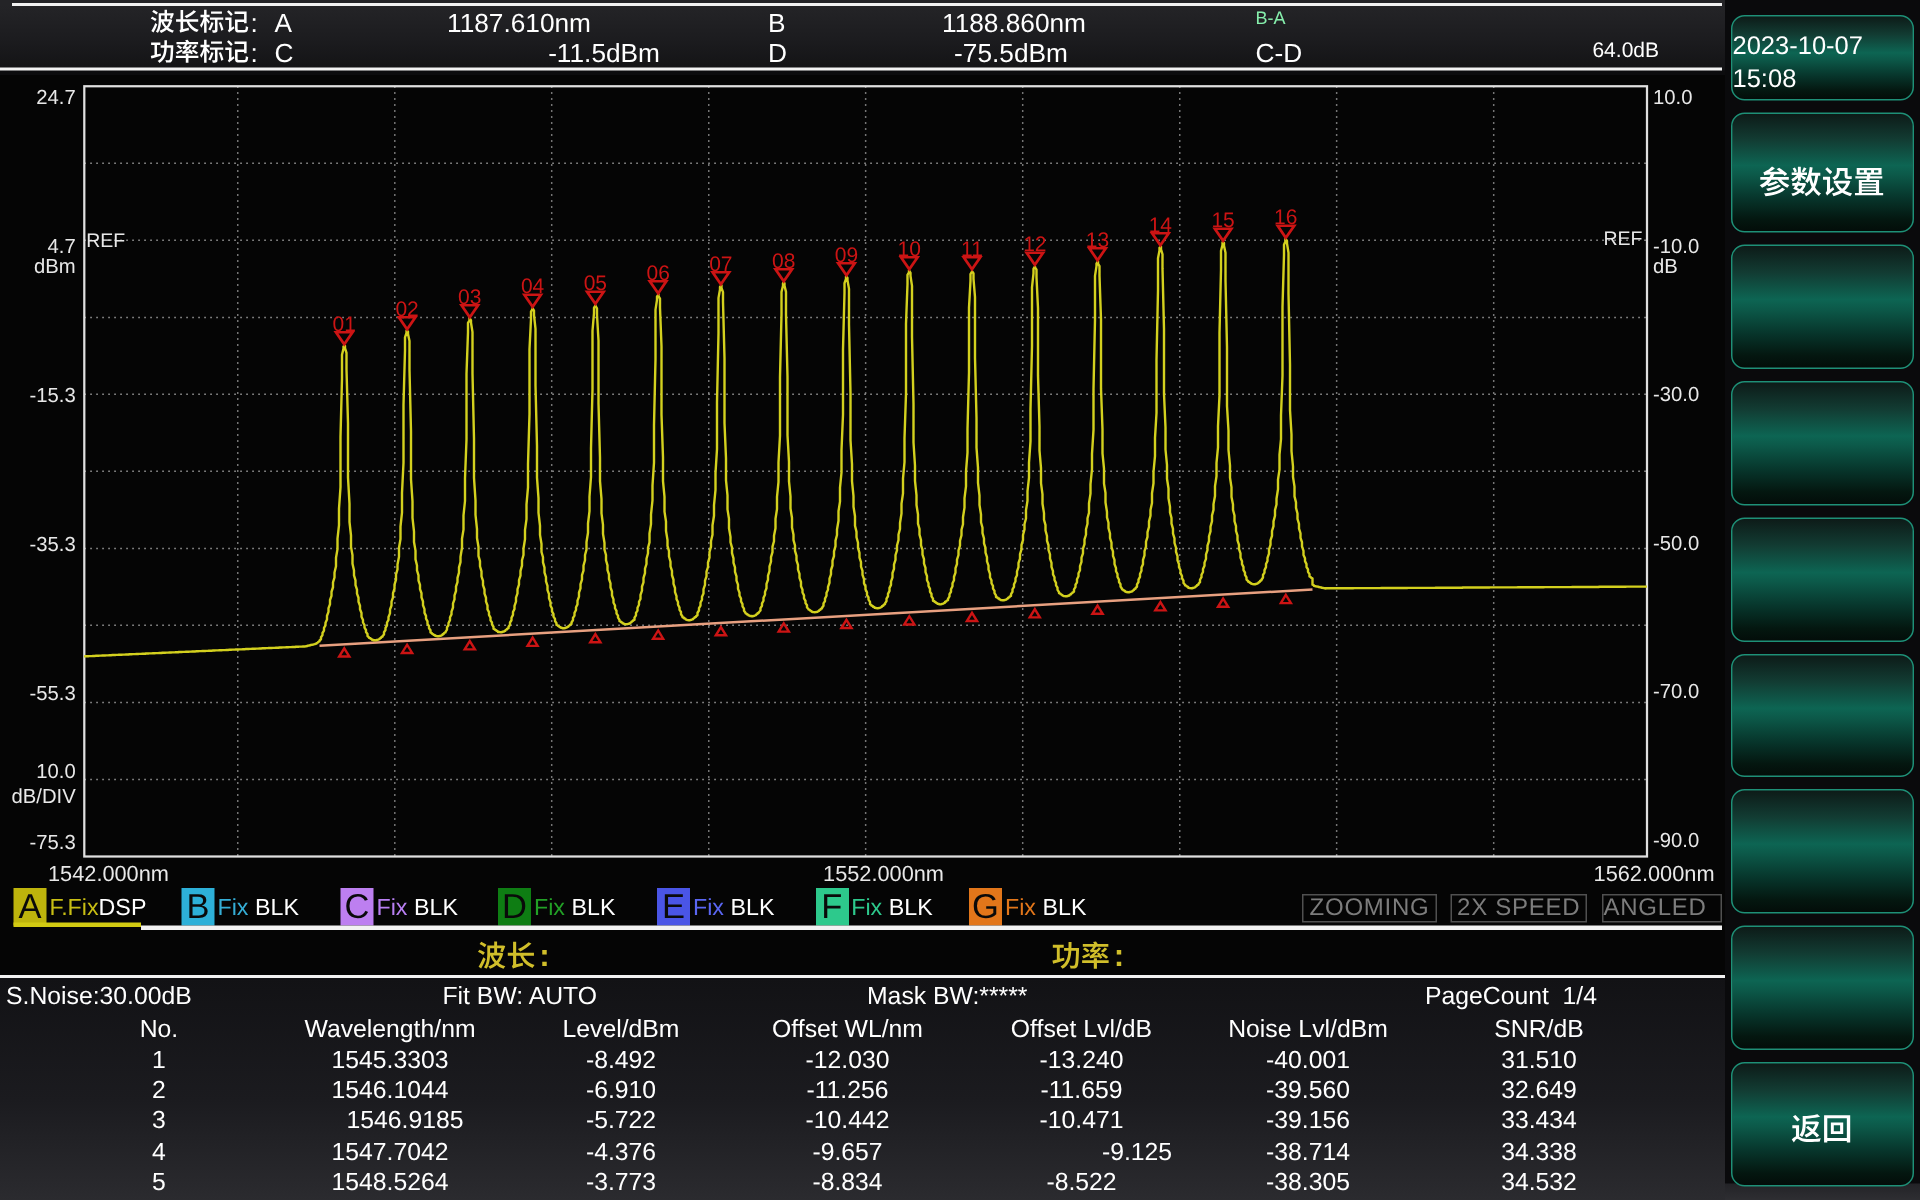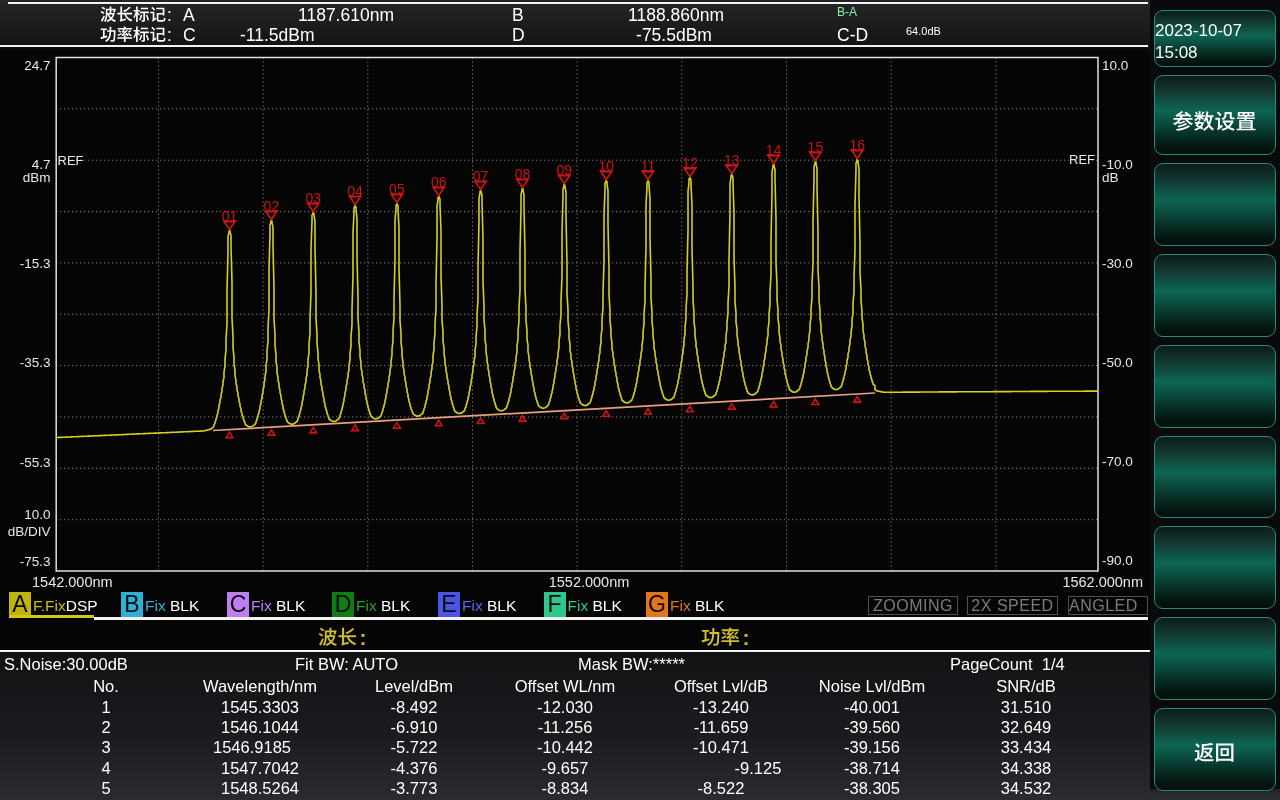--- a/index.html
+++ b/index.html
@@ -49,25 +49,25 @@
     <div style="position:absolute;left:576px;top:5px;width:200px;text-align:center;font-size:17.5px;color:#fff">1188.860nm</div>
     <div style="position:absolute;left:837px;top:5px;font-size:12px;color:#86efac">B-A</div>
     <svg style="position:absolute;left:100px;top:26px;" width="68" height="20" viewBox="0 0 68 20" fill="#fff">
       <use href="#g529f" transform="translate(0.0,14.5) scale(0.01650,-0.01650)"></use>
       <use href="#g7387" transform="translate(16.5,14.5) scale(0.01650,-0.01650)"></use>
       <use href="#g6807" transform="translate(33.0,14.5) scale(0.01650,-0.01650)"></use>
       <use href="#g8bb0" transform="translate(49.5,14.5) scale(0.01650,-0.01650)"></use>
     </svg>
     <div style="position:absolute;left:167px;top:25px;font-size:17.5px;color:#fff">:</div>
     <div style="position:absolute;left:183px;top:25px;font-size:17.5px;color:#fff">C</div>
-    <div style="position:absolute;left:240px;top:25px;width:200px;text-align:left;font-size:17.5px;color:#fff">-11.5dBm</div>
+    <div style="position:absolute;left:240px;top:25px;width:200px;text-align:right;font-size:17.5px;color:#fff">-11.5dBm</div>
     <div style="position:absolute;left:512px;top:25px;font-size:17.5px;color:#fff">D</div>
     <div style="position:absolute;left:574px;top:25px;width:200px;text-align:center;font-size:17.5px;color:#fff">-75.5dBm</div>
     <div style="position:absolute;left:837px;top:25px;font-size:17.5px;color:#fff">C-D</div>
-    <div style="position:absolute;left:906px;top:25px;width:200px;text-align:left;font-size:11px;color:#fff">64.0dB</div>
+    <div style="position:absolute;left:906px;top:25px;width:200px;text-align:right;font-size:14px;color:#fff">64.0dB</div>
 <svg id="chart" width="1150" height="545" viewBox="0 0 1150 545" style="position:absolute;left:0;top:50px" font-family="Liberation Sans, sans-serif">
 <g stroke="#9a9a9a" stroke-width="1" stroke-dasharray="1 3">
         <line x1="56.2" y1="58.8" x2="1098.0" y2="58.8"></line>
         <line x1="56.2" y1="110.2" x2="1098.0" y2="110.2"></line>
         <line x1="56.2" y1="161.6" x2="1098.0" y2="161.6"></line>
         <line x1="56.2" y1="212.9" x2="1098.0" y2="212.9"></line>
         <line x1="56.2" y1="264.2" x2="1098.0" y2="264.2"></line>
         <line x1="56.2" y1="315.6" x2="1098.0" y2="315.6"></line>
         <line x1="56.2" y1="366.9" x2="1098.0" y2="366.9"></line>
         <line x1="56.2" y1="418.3" x2="1098.0" y2="418.3"></line>
@@ -213,21 +213,21 @@
     <div class="tc" style="left:872px;top:698px">-40.001</div>
     <div class="tc" style="left:1026px;top:698px">31.510</div>
     <div class="tc" style="left:106px;top:718px">2</div>
     <div class="tc" style="left:260px;top:718px">1546.1044</div>
     <div class="tc" style="left:414px;top:718px">-6.910</div>
     <div class="tc" style="left:565px;top:718px">-11.256</div>
     <div class="tc" style="left:721px;top:718px">-11.659</div>
     <div class="tc" style="left:872px;top:718px">-39.560</div>
     <div class="tc" style="left:1026px;top:718px">32.649</div>
     <div class="tc" style="left:106px;top:738px">3</div>
-    <div class="tc" style="left:252px;top:738px">1546.9185</div>
+    <div class="tc" style="left:270px;top:738px">1546.9185</div>
     <div class="tc" style="left:414px;top:738px">-5.722</div>
     <div class="tc" style="left:565px;top:738px">-10.442</div>
     <div class="tc" style="left:721px;top:738px">-10.471</div>
     <div class="tc" style="left:872px;top:738px">-39.156</div>
     <div class="tc" style="left:1026px;top:738px">33.434</div>
     <div class="tc" style="left:106px;top:759px">4</div>
     <div class="tc" style="left:260px;top:759px">1547.7042</div>
     <div class="tc" style="left:414px;top:759px">-4.376</div>
     <div class="tc" style="left:565px;top:759px">-9.657</div>
     <div class="tc" style="left:758px;top:759px">-9.125</div>

